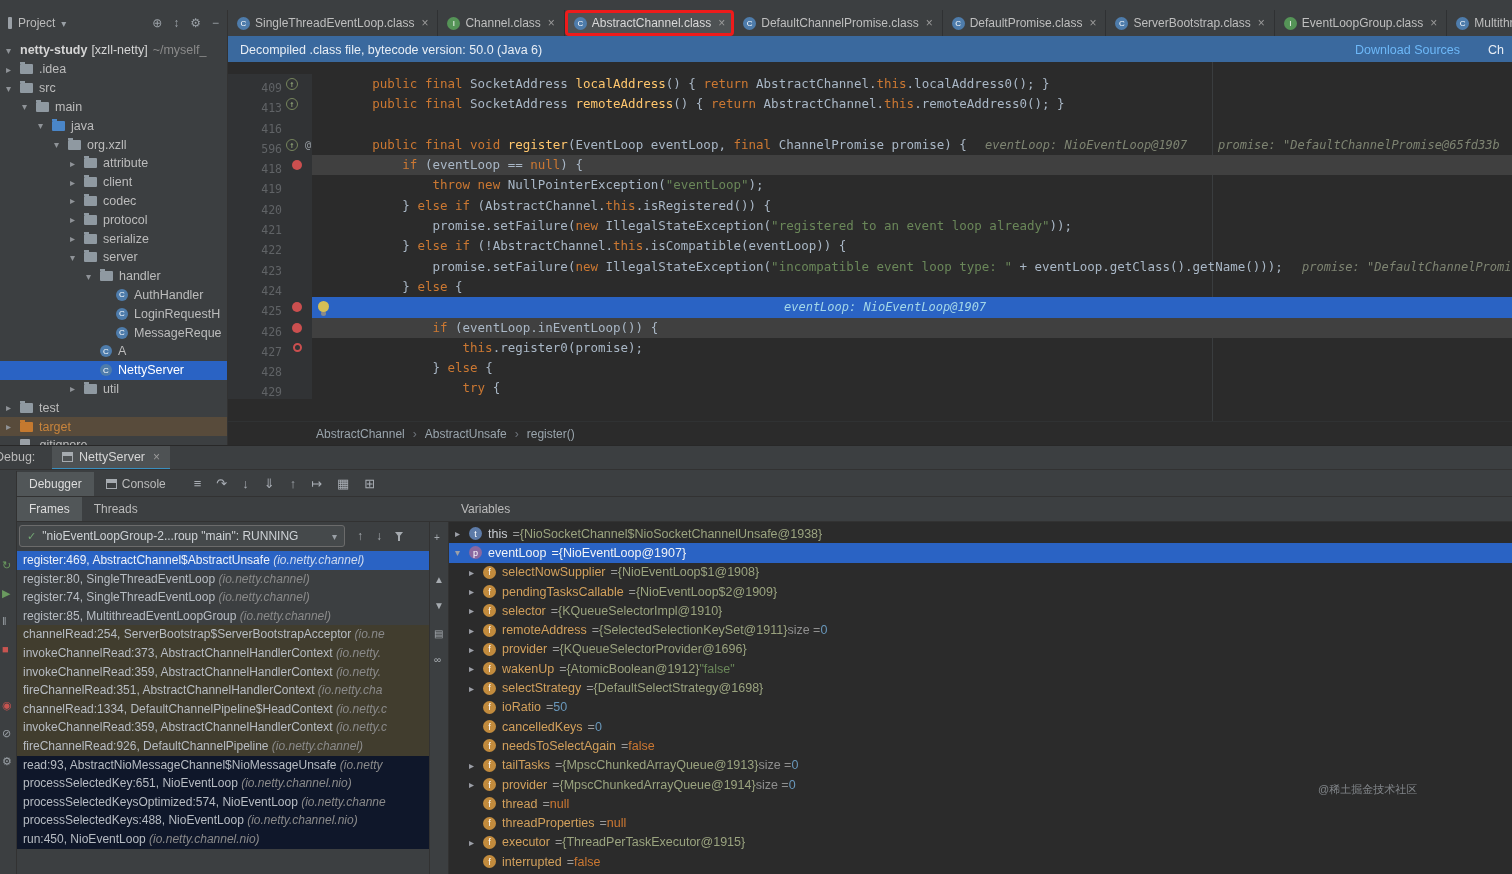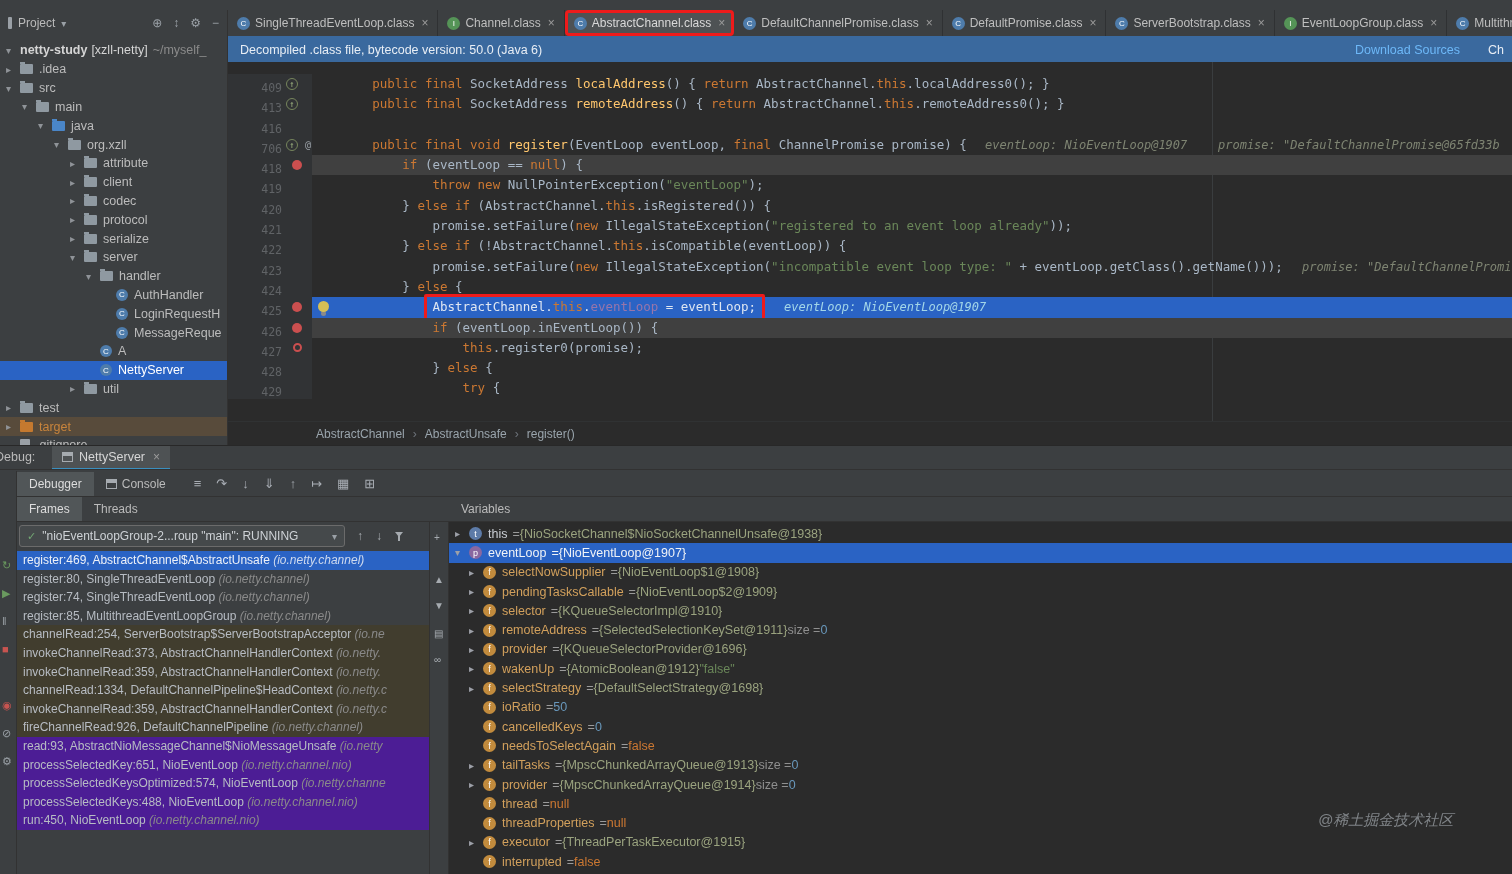--- a/index.html
+++ b/index.html
@@ -89,37 +89,37 @@
   .combo-text { flex:1; overflow:hidden; white-space:nowrap; }
   .combo-caret { color:#9aa0a6; font-size:10px; }
   .ftools { display:flex; gap:13px; margin-left:12px; color:#a6abb0; font-size:12px; align-items:center; }
   .funnel { width:9px; height:9px; position:relative; display:inline-block; }
   .funnel::before { content:""; position:absolute; left:0; top:0; border-left:4px solid transparent; border-right:4px solid transparent; border-top:5px solid #a6abb0; }
   .funnel::after { content:""; position:absolute; left:3px; top:4px; width:2px; height:5px; background:#a6abb0; }
   .frames-list { position:absolute; left:0; right:0; top:29px; bottom:0; overflow:hidden; }
   .frow { height:18.6px; line-height:18.6px; font-size:12px; color:#b7bcc3; padding-left:6px; white-space:nowrap; overflow:hidden; }
   .frow .pkg { color:#8a8a8a; font-style:italic; }
   .frow.sel { background:#2a63c4; color:#edf1f8; } .frow.sel .pkg { color:#cdd9ee; }
-  .frow.lib1 { background:#413d2e; } .frow.lib2 { background:#4c1d95; }
+  .frow.lib1 { background:#413d2e; } .frow.lib2 { background:#0f172a; }
   .mini-strip { position:absolute; left:412px; top:0; bottom:0; width:20px; border-left:1px solid #323232; border-right:1px solid #323232; background:#3c3f41; }
   .mini-ico { position:absolute; left:4px; color:#a6abb0; font-size:10px; }
   .vars-panel { position:absolute; left:432px; right:0; top:0; bottom:0; background:#2b2b2b; overflow:hidden; }
   .vars-tree { padding-top:2px; }
   .vrow { height:19.3px; display:flex; align-items:center; font-size:12.5px; white-space:nowrap; overflow:hidden; padding-left:6px; color:#c9cdd3; }
   .vrow.vchild { padding-left:20px; }
   .vrow.vsel { background:#2a63c4; }
   .varr { width:14px; color:#9da0a8; font-size:10px; flex:none; }
   .vicon { width:13px; height:13px; border-radius:50%; font-size:9px; display:flex; align-items:center; justify-content:center; color:#fff; margin-right:6px; flex:none; }
   .vic-field { background:#c28b3d; } .vic-param { background:#8a68a0; } .vic-this { background:#5d7ba8; }
   .vname { color:#d2a05c; margin-right:5px; }
   .vname.plain { color:#c9cdd3; }
   .vp-eq { color:#9b9b9b; } .vp-gv { color:#9aa37f; } .vp-gv2 { color:#8f8f8f; }
   .vp-n { color:#6897bb; } .vp-kw { color:#cc7832; } .vp-s { color:#6a8759; }
   .vp-sel, .vrow.vsel .vname, .vrow.vsel .vp-eq { color:#f0f3f7; }
-  .watermark { position:absolute; left:1318px; top:811px; font-size:15px; color:rgba(212,220,228,.5);font-style:italic; }
+  .watermark { position:absolute; left:1318px; top:782px; font-size:11px; color:rgba(212,220,228,.5); }
 </style>
 </head>
 <body>
 
 <div class="app">
   <div class="topmost"></div>
 
   <div class="proj-header">
     <span class="pbar"></span>
     <span>Project</span>
@@ -314,21 +314,21 @@
           <span class="body"><span>        </span><span class="tk-k">public final </span><span class="tk-d">SocketAddress </span><span class="tk-m">remoteAddress</span><span class="tk-d">() { </span><span class="tk-k">return </span><span class="tk-d">AbstractChannel.</span><span class="tk-k">this</span><span class="tk-d">.remoteAddress0(); }</span></span>
         </div>
         <div class="cline">
           <span class="gut">
             <span class="lnum">416</span>
           </span>
           <span class="body"><span></span></span>
         </div>
         <div class="cline">
           <span class="gut">
-            <span class="lnum">706</span>
+            <span class="lnum">596</span>
             <span class="ovr">↑</span>
             <span class="gat">@</span>
           </span>
           <span class="body"><span>        </span><span class="tk-k">public final void </span><span class="tk-m">register</span><span class="tk-d">(EventLoop eventLoop, </span><span class="tk-k">final </span><span class="tk-d">ChannelPromise promise) {</span><span class="hint" style="left: 673px;">eventLoop: NioEventLoop@1907</span><span class="hint" style="left: 906px;">promise: "DefaultChannelPromise@65fd33b</span></span>
         </div>
         <div class="cline">
           <span class="gut">
             <span class="lnum">418</span>
             <span class="bpdot"></span>
           </span>
@@ -368,21 +368,21 @@
           <span class="gut">
             <span class="lnum">424</span>
           </span>
           <span class="body"><span>            </span><span class="tk-d">} </span><span class="tk-k">else </span><span class="tk-d">{</span></span>
         </div>
         <div class="cline">
           <span class="gut">
             <span class="lnum">425</span>
             <span class="bpdot"></span>
           </span>
-          <span class="body bg-exec"><span>                </span><span class="redbox"><span class="tk-d">AbstractChannel.</span><span class="tk-k">this</span><span class="tk-d">.</span><span class="tk-f">eventLoop</span><span class="tk-d"> = eventLoop;</span></span><span class="hint" style="left: 472px;">eventLoop: NioEventLoop@1907</span><span class="bulb"></span></span>
+          <span class="body bg-exec"><span>                </span><span class="hint" style="left: 472px;">eventLoop: NioEventLoop@1907</span><span class="bulb"></span></span>
         </div>
         <div class="cline">
           <span class="gut">
             <span class="lnum">426</span>
             <span class="bpdot"></span>
           </span>
           <span class="body bg-bp"><span>                </span><span class="tk-k">if </span><span class="tk-d">(eventLoop.inEventLoop()) {</span></span>
         </div>
         <div class="cline">
           <span class="gut">
@@ -475,20 +475,21 @@
             </span>
         </div>
         <div class="frames-list">
             <div class="frow sel"><span>register:469, AbstractChannel$AbstractUnsafe </span><span class="pkg">(io.netty.channel)</span></div>
             <div class="frow"><span>register:80, SingleThreadEventLoop </span><span class="pkg">(io.netty.channel)</span></div>
             <div class="frow"><span>register:74, SingleThreadEventLoop </span><span class="pkg">(io.netty.channel)</span></div>
             <div class="frow"><span>register:85, MultithreadEventLoopGroup </span><span class="pkg">(io.netty.channel)</span></div>
             <div class="frow lib1"><span>channelRead:254, ServerBootstrap$ServerBootstrapAcceptor </span><span class="pkg">(io.ne</span></div>
             <div class="frow lib1"><span>invokeChannelRead:373, AbstractChannelHandlerContext </span><span class="pkg">(io.netty.</span></div>
             <div class="frow lib1"><span>invokeChannelRead:359, AbstractChannelHandlerContext </span><span class="pkg">(io.netty.</span></div>
+            <div class="frow lib1"><span>fireChannelRead:351, AbstractChannelHandlerContext </span><span class="pkg">(io.netty.cha</span></div>
             <div class="frow lib1"><span>channelRead:1334, DefaultChannelPipeline$HeadContext </span><span class="pkg">(io.netty.c</span></div>
             <div class="frow lib1"><span>invokeChannelRead:359, AbstractChannelHandlerContext </span><span class="pkg">(io.netty.c</span></div>
             <div class="frow lib1"><span>fireChannelRead:926, DefaultChannelPipeline </span><span class="pkg">(io.netty.channel)</span></div>
             <div class="frow lib2"><span>read:93, AbstractNioMessageChannel$NioMessageUnsafe </span><span class="pkg">(io.netty</span></div>
             <div class="frow lib2"><span>processSelectedKey:651, NioEventLoop </span><span class="pkg">(io.netty.channel.nio)</span></div>
             <div class="frow lib2"><span>processSelectedKeysOptimized:574, NioEventLoop </span><span class="pkg">(io.netty.channe</span></div>
             <div class="frow lib2"><span>processSelectedKeys:488, NioEventLoop </span><span class="pkg">(io.netty.channel.nio)</span></div>
             <div class="frow lib2"><span>run:450, NioEventLoop </span><span class="pkg">(io.netty.channel.nio)</span></div>
           </div>
       </div>

